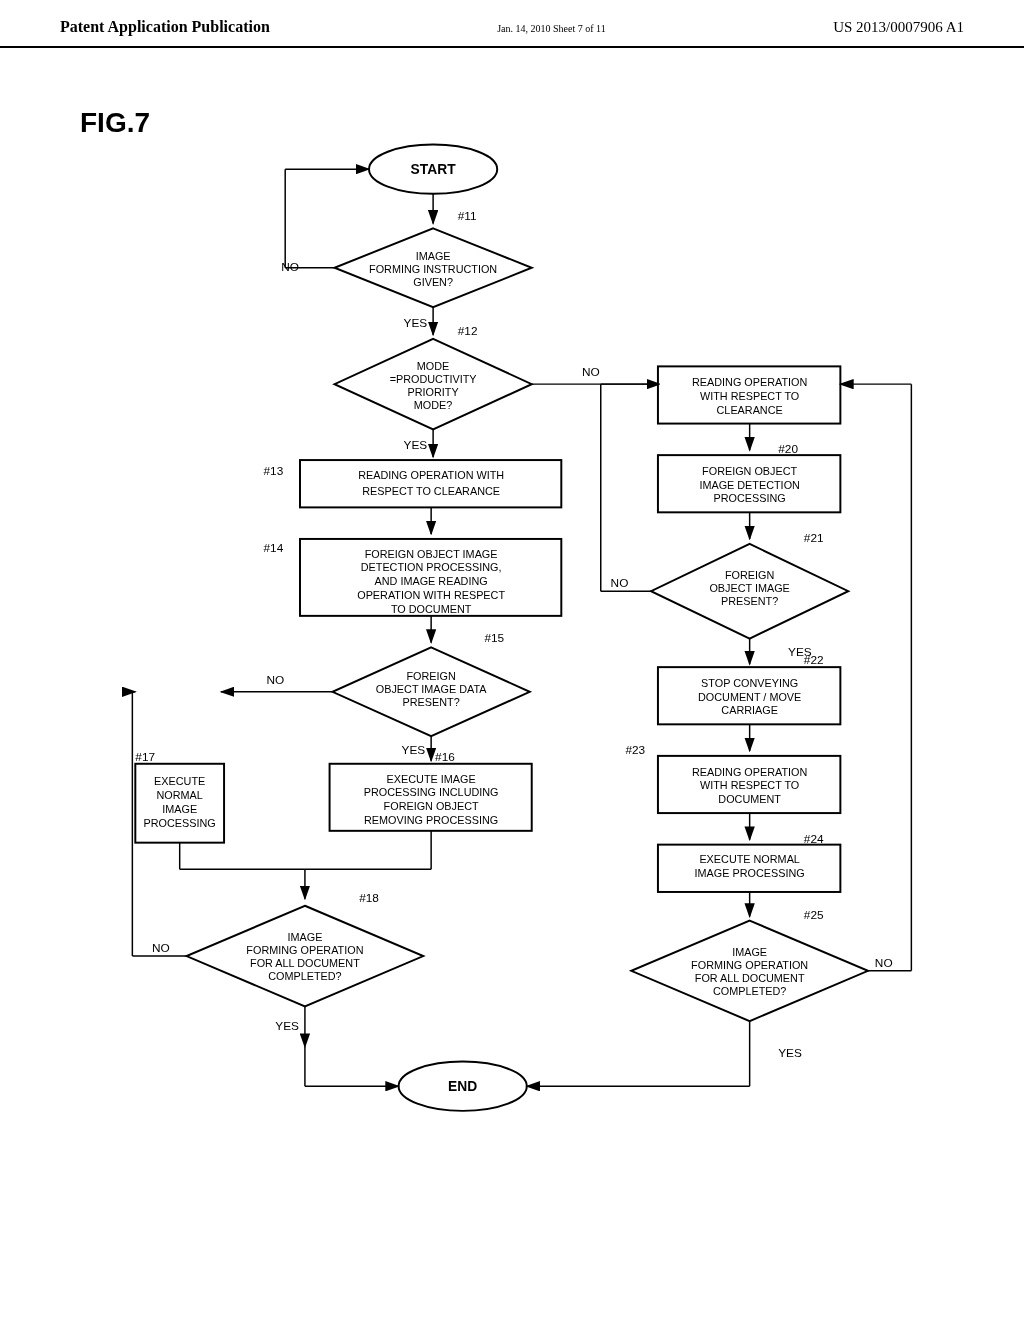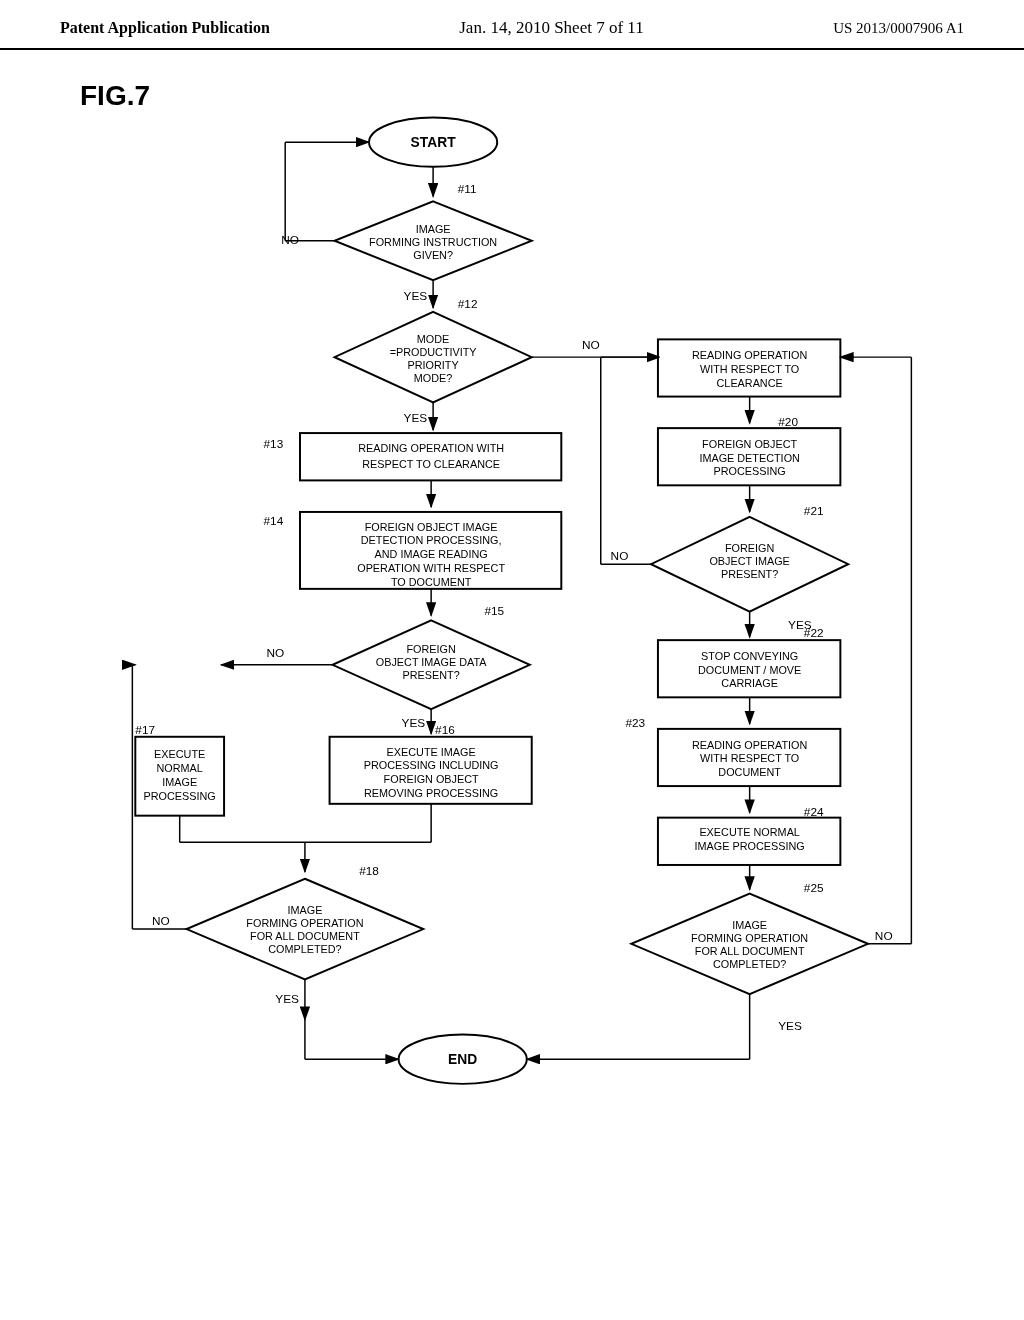--- a/index.html
+++ b/index.html
@@ -15,28 +15,29 @@
     .page-header {
       display: flex;
       justify-content: space-between;
       align-items: baseline;
       padding: 18px 60px 10px 60px;
       border-bottom: 2px solid #000;
       font-size: 15px;
     }
 
     .header-left { font-weight: bold; font-size: 16px; text-align: center; }
-    .header-center { font-size: 17px; }
+    .header-center { font-size: 10px; }
     .header-right { font-size: 15px; }
 
     .diagram-area {
       position: relative;
       width: 100%;
       height: 1200px;
       padding: 33px 60px;
+      margin-top: 29px;
     }
 
     svg {
       width: 100%;
       height: 100%;
     }
 
     .fig-label {
       position: absolute;
       top: 30px;

